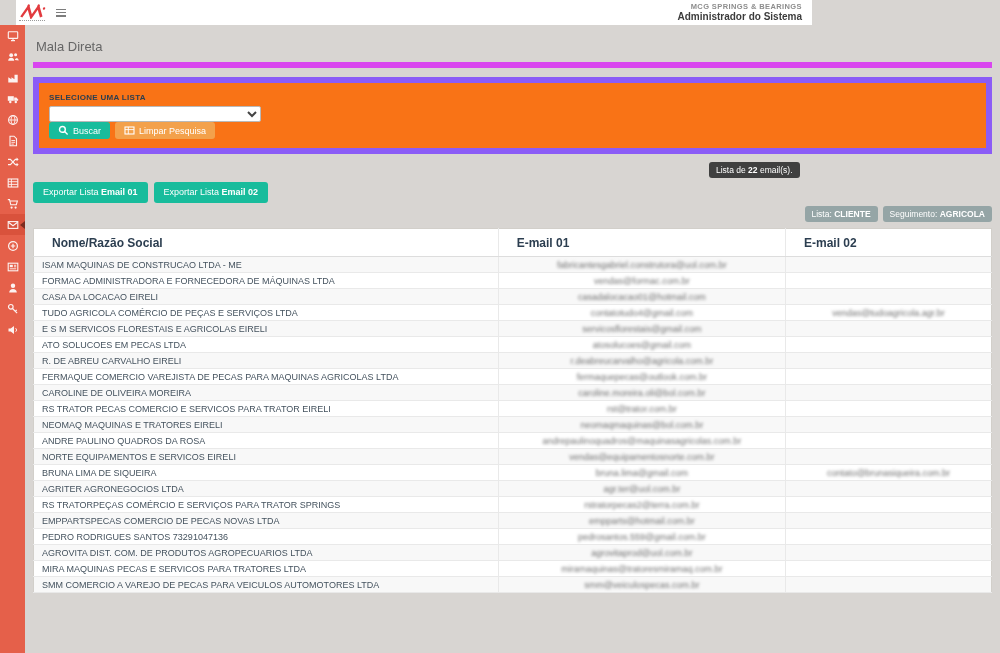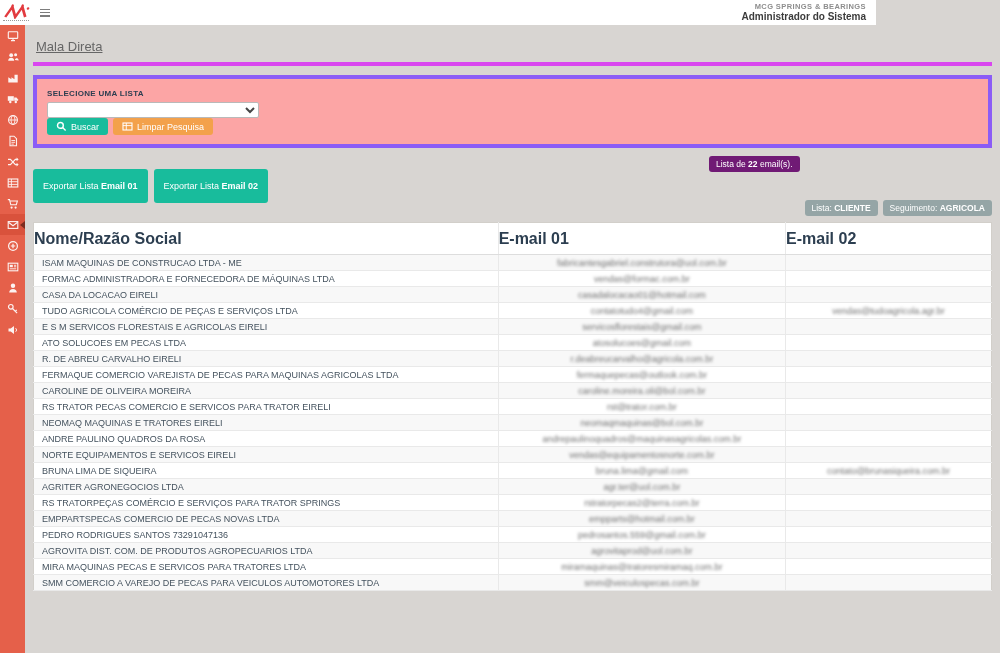--- a/index.html
+++ b/index.html
@@ -1,65 +1,65 @@
 <!DOCTYPE html>
 <html><head>
 <meta charset="utf-8">
 <style>
   * { margin:0; padding:0; box-sizing:border-box; }
   html,body { width:1000px; height:653px; overflow:hidden; }
   body { font-family:"Liberation Sans", sans-serif; background:#d8d5d2; position:relative; }
 
   
-  .top-header { position:absolute; top:0; left:0; width:876px; height:25px; background:#fff; z-index:5;
+  .top-header { position:absolute; top:0; left:16px; width:796px; height:25px; background:#fff; z-index:5;
                 display:flex; align-items:center; }
   .logo-wrap { width:34px; padding-left:3px; display:flex; flex-direction:column; align-items:flex-start; }
   .logo-sub { width:26px; height:2px; margin-top:1px; border-top:1px dotted #9a9a9a; }
   .hamburger { margin-left:6px; width:10px; height:8px; display:flex; flex-direction:column; justify-content:space-between; cursor:pointer; }
   .hamburger i { display:block; height:1.6px; background:#7d7d7d; }
   .header-right { margin-left:auto; padding-right:10px; text-align:right; line-height:1.25; }
   .company-name { font-size:7.5px; color:#8d8d8d; letter-spacing:.4px; font-weight:bold; }
   .user-role { font-size:10px; color:#3c3c3c; font-weight:bold; }
 
   
   .sidebar { position:absolute; top:25px; left:0; bottom:0; width:25px; background:#e5604a; z-index:4; }
   .nav-item { position:relative; width:25px; height:21px; display:flex; align-items:center; justify-content:center; cursor:pointer; }
   .nav-item svg { display:block; opacity:.92; }
   .nav-item.active { background:#d9523c; }
   .nav-item.active .caret { position:absolute; right:0; top:50%; margin-top:-4px; width:0; height:0;
       border-top:4px solid transparent; border-bottom:4px solid transparent; border-right:5px solid #7d2c1f; }
 
   
   .main { position:absolute; top:25px; left:25px; right:0; bottom:0; padding:0 8px; }
-  .page-title { font-size:13px; color:#666; padding:14px 0 8px 3px; border-bottom:4px solid #d946ef;text-decoration:underline; }
-
-  .panel { background:#fca5a5; border:4px solid #8b5cf6; margin-top:9px; padding:10px 10px 9px 10px; }
+  .page-title { font-size:13px; color:#666; padding:14px 0 8px 3px; border-bottom:6px solid #d946ef; }
+
+  .panel { background:#f97316; border:6px solid #8b5cf6; margin-top:9px; padding:10px 10px 9px 10px; }
   .select-label { display:block; font-size:8px; font-weight:bold; color:#2c3e50; letter-spacing:.3px; }
   .list-select { margin-top:4px; width:212px; height:16px; font-size:9px; border:1px solid #b9b9b9; border-radius:2px; background:#fff; color:#444; }
   .btn-row { display:flex; gap:5px; }
   .btn { display:inline-flex; align-items:center; gap:4px; border:none; border-radius:3px; color:#fff;
          font-size:9px; font-family:inherit; height:17px; padding:0 9px; cursor:pointer; }
   .btn.green { background:#18bc9c; }
   .btn.orange { background:#f3a14b; }
 
   .toolbar { margin-top:8px; display:flex; align-items:center; justify-content:space-between; }
   .toolbar .left { display:flex; gap:6px; }
-  .export-btn { background:#18bc9c; color:#fff; border:none; border-radius:3px; height:34px; padding:0 10px;
+  .export-btn { background:#18bc9c; color:#fff; border:none; border-radius:3px; height:21px; padding:0 10px;
                 font-size:9px; font-family:inherit; cursor:pointer; }
   .export-btn b { font-weight:bold; }
   .toolbar .right { display:flex; gap:5px; }
   .badge { display:inline-flex; align-items:center; height:16px; padding:0 7px; border-radius:3px;
            font-size:8.5px; color:#fff; white-space:pre; }
   .badge b { font-weight:bold; }
-  .badge.blue { background:#701a75; }
+  .badge.blue { background:#404040; }
   .badge.gray { background:#95a5a6;margin-top:44px; }
 
   
   table { width:100%; border-collapse:collapse; margin-top:6px; background:#fff; border:1px solid #d2cfca; }
-  th { text-align:left; font-size:16px; color:#2c3e50; padding:7px 8px 6px 0; border-bottom:1px solid #dddddd;
+  th { text-align:left; font-size:12px; color:#2c3e50; padding:7px 8px 6px 18px; border-bottom:1px solid #dddddd;
        border-right:1px solid #e9e9e9; background:#fff; }
   th:last-child { border-right:none; }
   td { font-size:9px; color:#44525e; padding:2.5px 8px; border-bottom:1px solid #e9e9e9; border-right:1px solid #e9e9e9;
        height:15px; white-space:nowrap; overflow:hidden; }
   td:last-child { border-right:none; }
   tbody tr:nth-child(odd) { background:#f8f8f8; }
   .c-nome { width:48.5%; }
   .c-mail1 { width:30%; text-align:center; }
   .c-mail2 { width:21.5%; text-align:center; }
   .blur { filter:blur(1.6px); color:#6f6f6f; }

